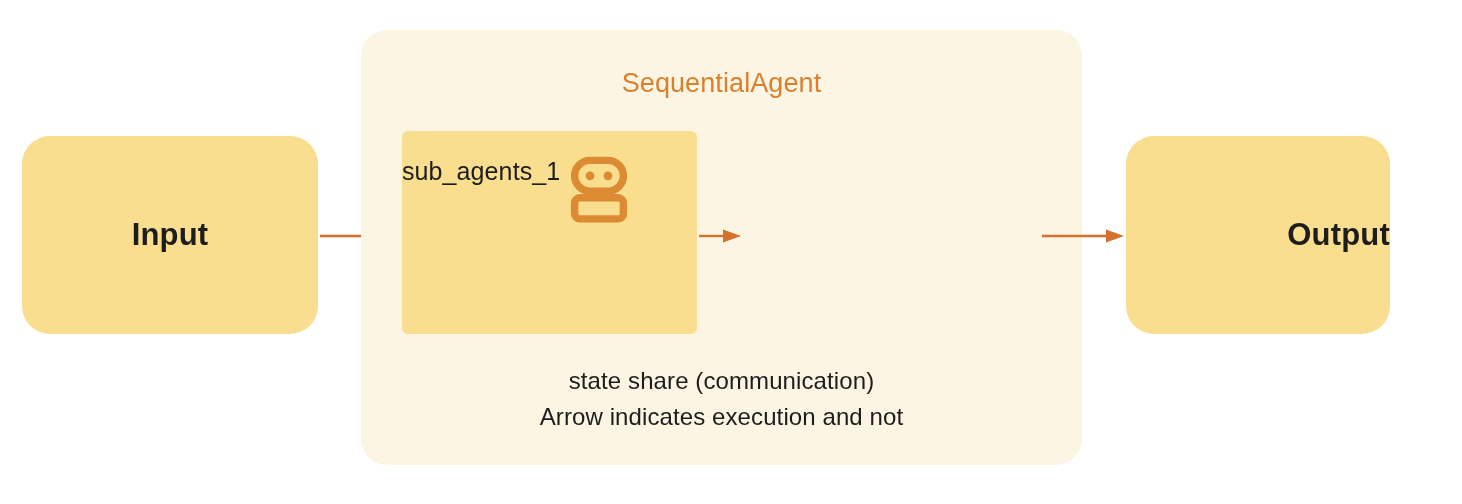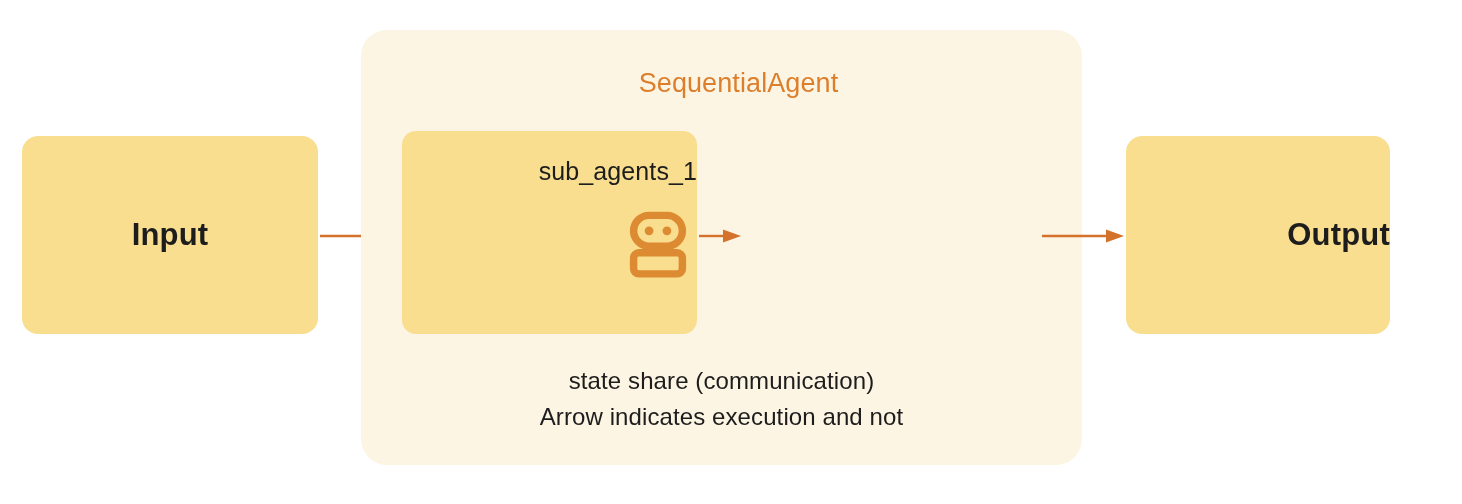--- a/index.html
+++ b/index.html
@@ -35,28 +35,27 @@
     position: absolute;
     left: 0;
     top: 38px;
     width: 100%;
     text-align: center;
     font-size: 27px;
     font-weight: 400;
     letter-spacing: 0.1px;
     color: #DC7F2C;
     white-space: nowrap;
-    padding-left: 17px;
   }
 
   
   .node-box {
     position: absolute;
     background: #F8DE8E;
-    border-radius: 16px;
+    border-radius: 28px;
   }
 
   .io-box {
     display: flex;
     align-items: center;
     justify-content: center;
   }
 
   .io-label {
     font-size: 31px;
@@ -64,23 +63,23 @@
     color: #1D1D1D;
     letter-spacing: 0.2px;
   }
 
   #input-box  { left: 22px;  top: 136px; width: 296px; height: 198px; }
   #output-box { left: 1126px; top: 136px; width: 264px; height: 198px; justify-content: flex-end; }
 
   
   .subagent-box {
     display: flex;
-    flex-direction: column;
-    align-items: flex-end;
-    border-radius: 14px;
+    flex-direction: row;
+    align-items: flex-start;
+    border-radius: 6px;
   }
 
   #subagent-box-1 { left: 402px; top: 131px; width: 295px; height: 203px; }
   #subagent-box-2 { left: 744px; top: 131px; width: 295px; height: 203px; }
 
   .subagent-label {
     margin-top: 26px;
     font-size: 25px;
     font-weight: 400;
     color: #1D1D1D;

